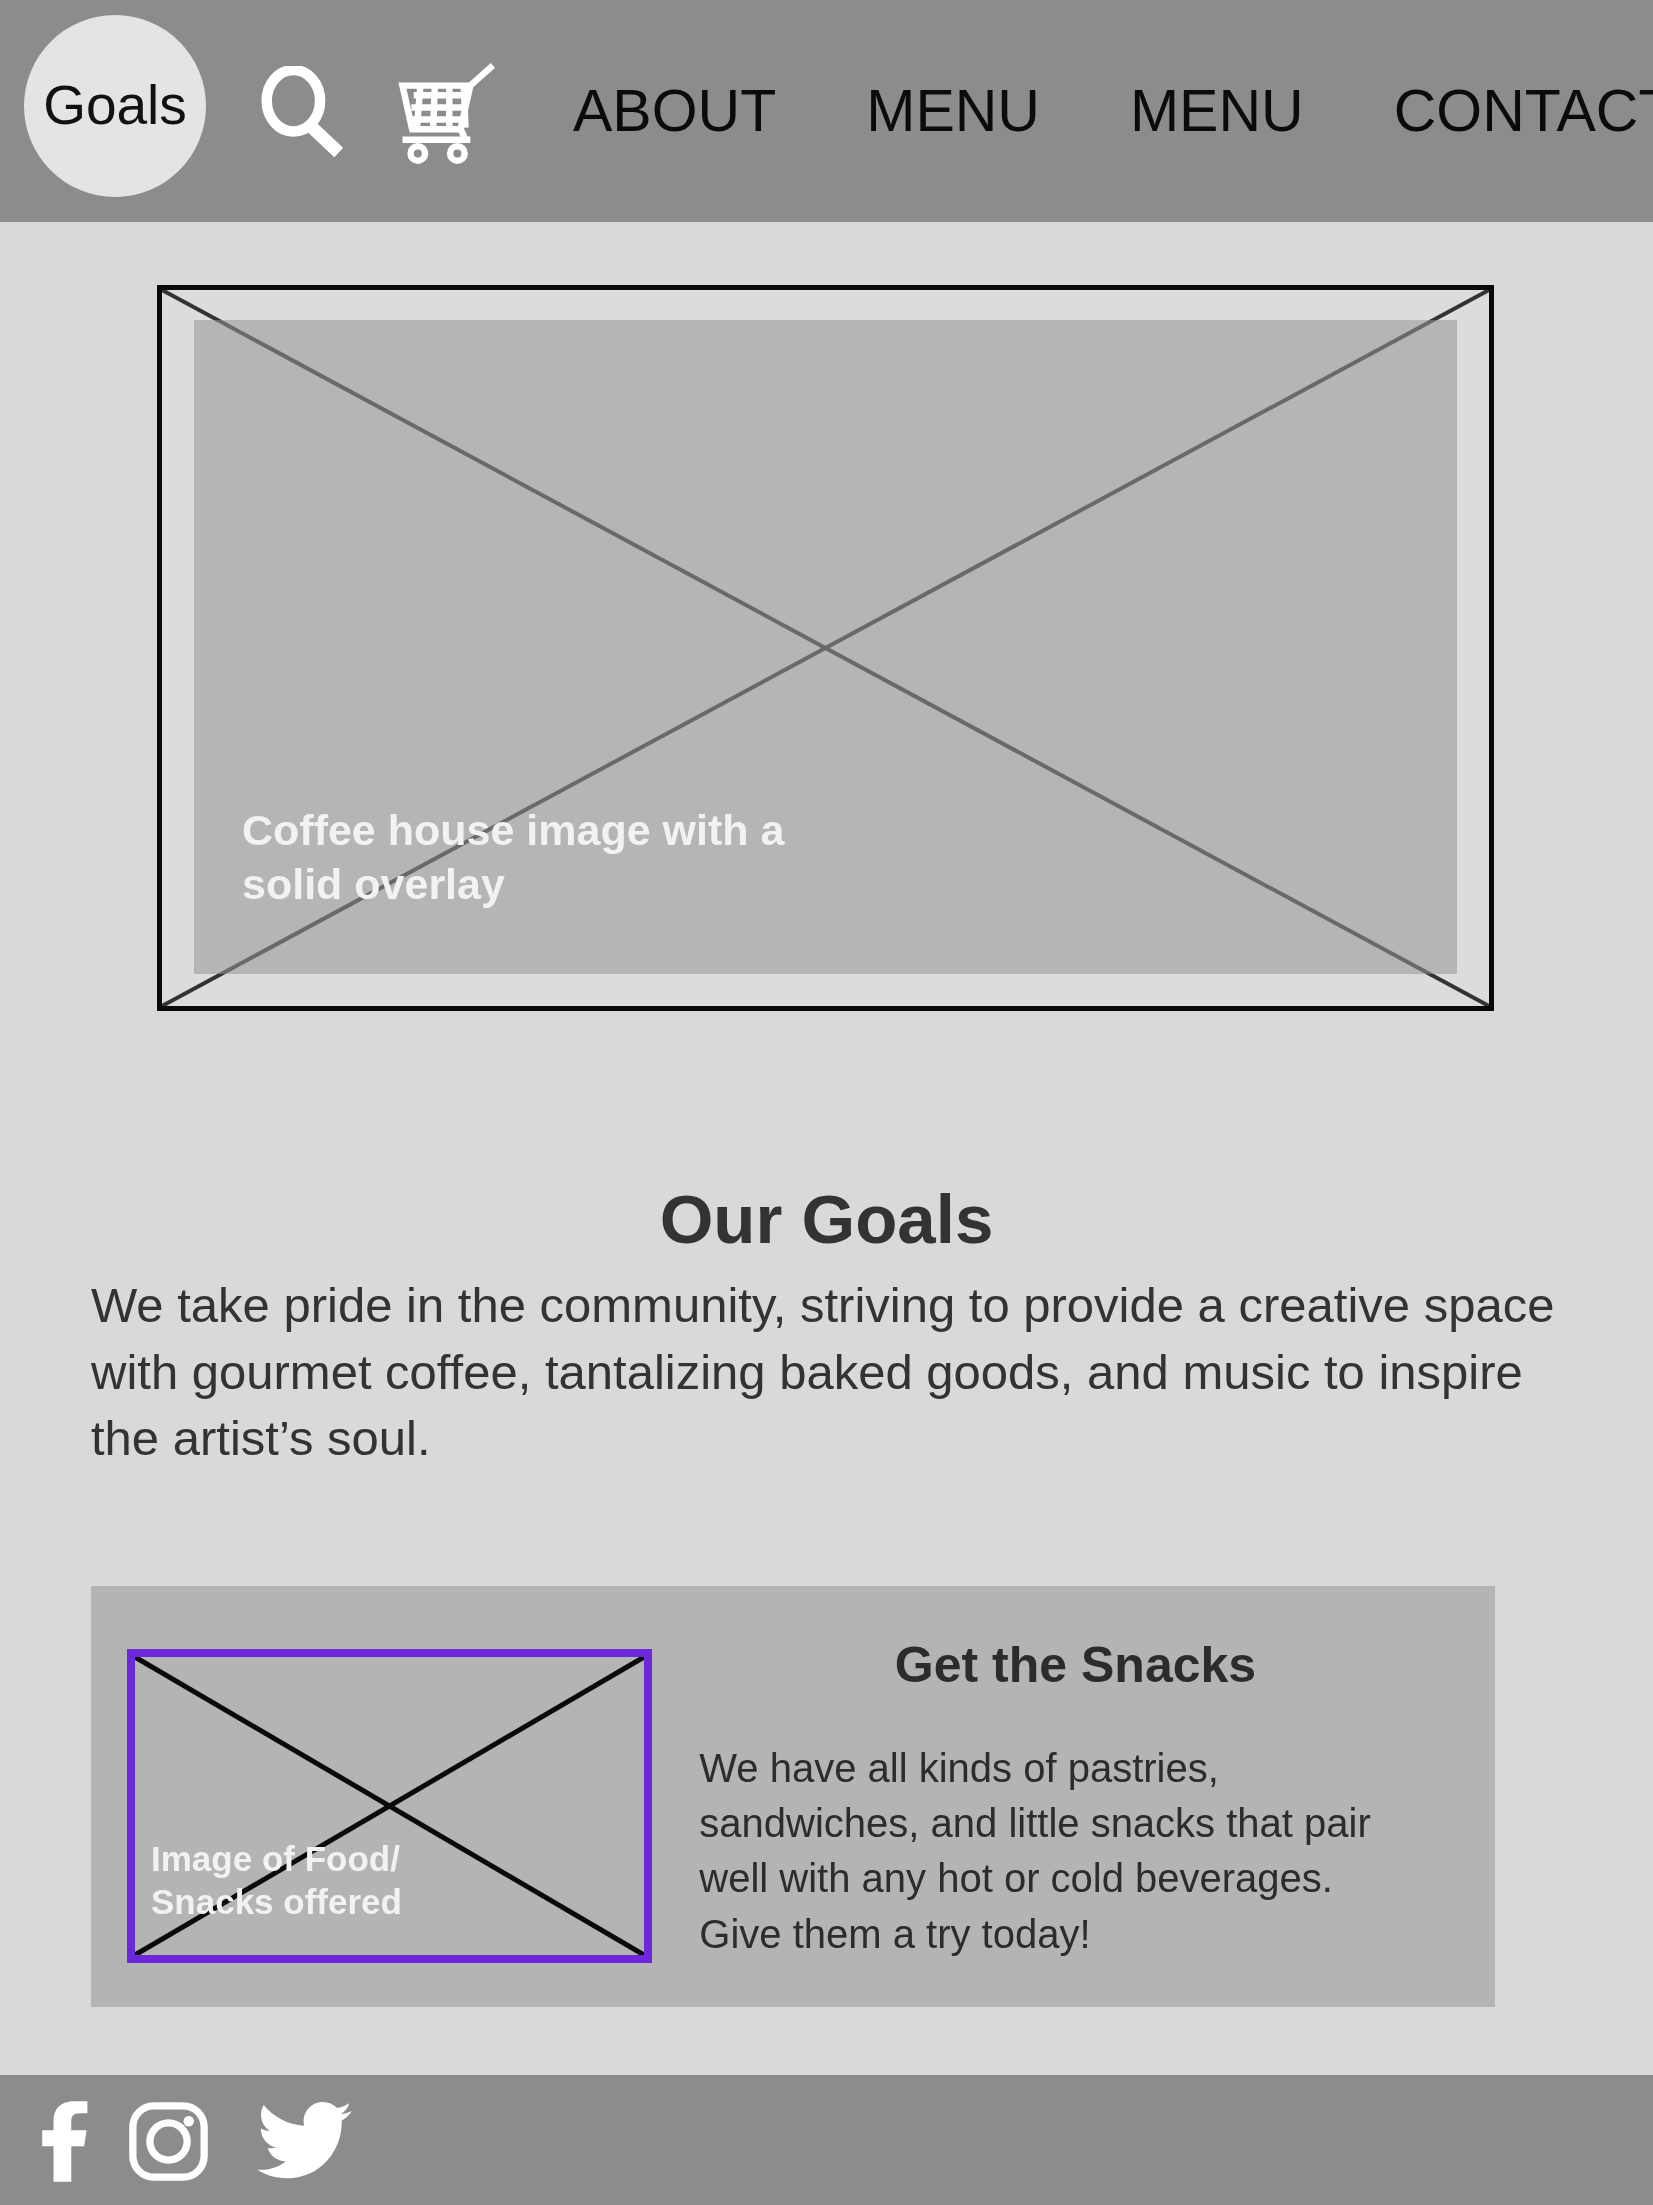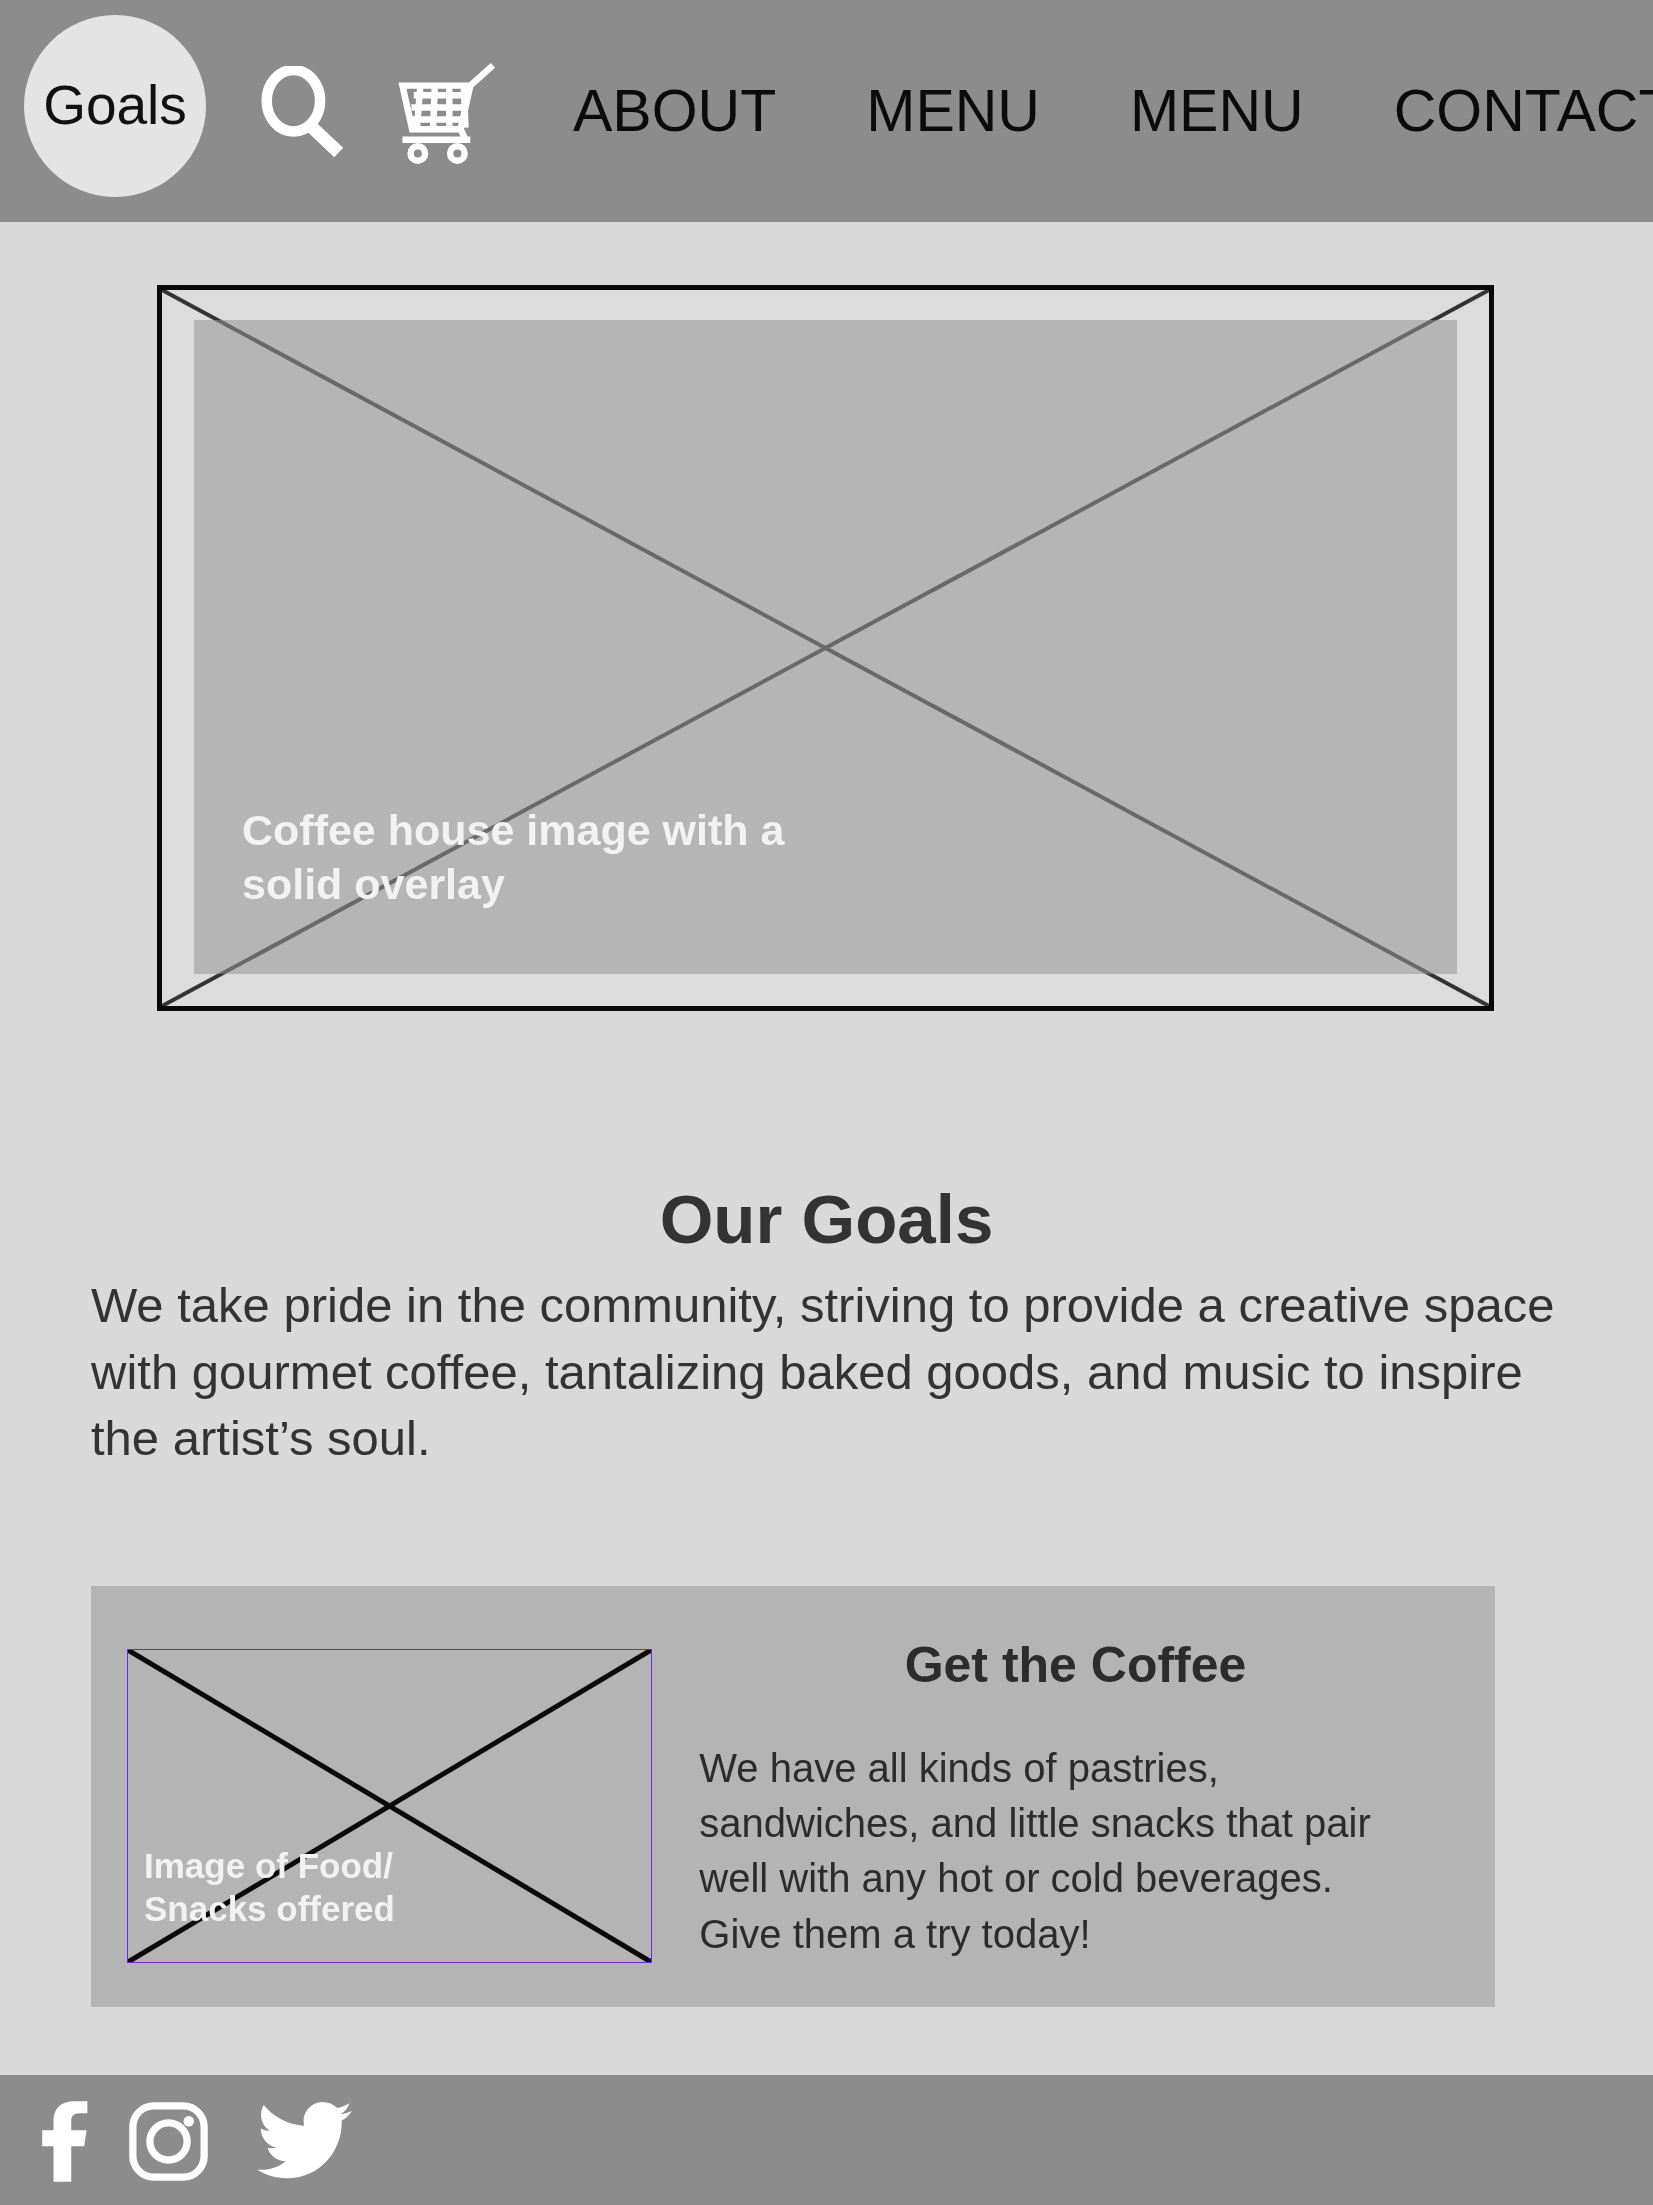--- a/index.html
+++ b/index.html
@@ -75,21 +75,21 @@
 
   
   .goodies {
     position:absolute; left:91px; top:1586px;
     width:1404px; height:421px;
     background:#b4b4b4;
   }
   .goodies-img {
     position:absolute; left:36px; top:63px;
     width:525px; height:314px;
-    border:1px solid #6d28d9;
+    border:8px solid #6d28d9;
     background:transparent;
   }
   .goodies-img svg { position:absolute; left:0; top:0; width:100%; height:100%; }
   .goodies-img-label {
     position:absolute; left:16px; bottom:31px; width:347px;
     font-size:35px; font-weight:bold; color:#f2f2f2; line-height:1.25;
   }
   .goodies-right {
     position:absolute; left:597px; top:0; width:775px; height:100%;
   }
@@ -179,21 +179,21 @@
 
     <div class="goodies-img">
       <svg viewBox="0 0 640 379" preserveAspectRatio="none">
         <line x1="0" y1="0" x2="640" y2="379" stroke="#0a0a0a" stroke-width="5" vector-effect="non-scaling-stroke"></line>
         <line x1="640" y1="0" x2="0" y2="379" stroke="#0a0a0a" stroke-width="5" vector-effect="non-scaling-stroke"></line>
       </svg>
       <div class="goodies-img-label">Image of Food/ Snacks offered</div>
     </div>
 
     <div class="goodies-right">
-      <h2 class="goodies-heading">Get the Coffee</h2>
+      <h2 class="goodies-heading">Get the Snacks</h2>
       <p class="goodies-text">We have all kinds of pastries, sandwiches, and little snacks that pair well with any hot or cold beverages. Give them a try today!</p>
     </div>
   </div>
 
   <div class="footer">
 
     <span class="social fb">
       <svg viewBox="0 0 62 100" aria-hidden="true">
         <path fill="#ffffff" d="M40 100 V56 H56 L59 36 H40 V25 C40 19 42 15 51 15 H60 V0 H44 C25 0 18 11 18 25 V36 H4 V56 H18 V100 Z"></path>
       </svg>

